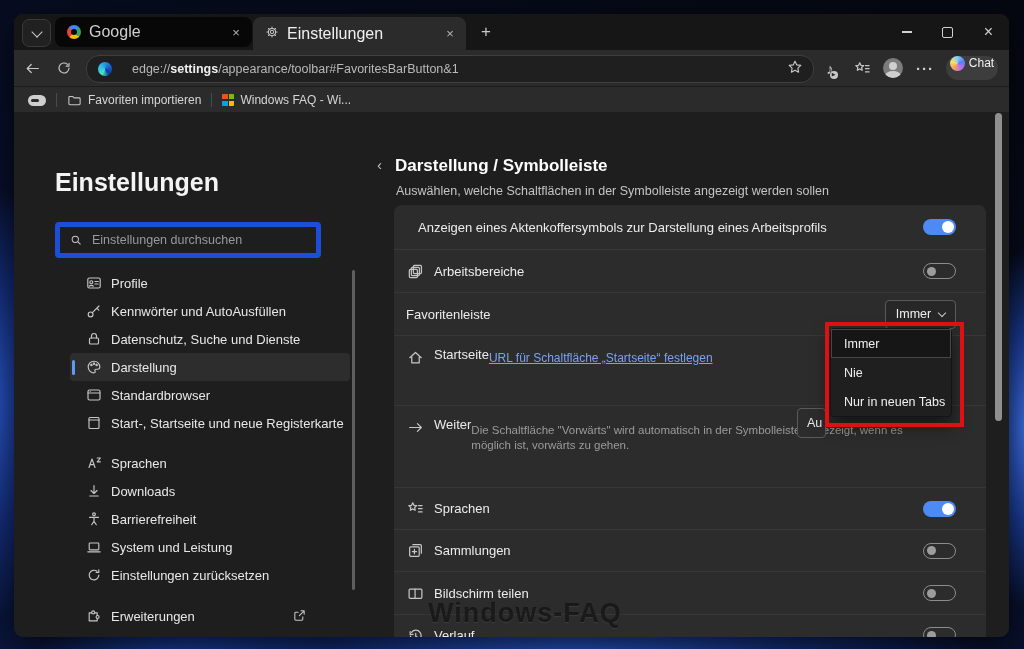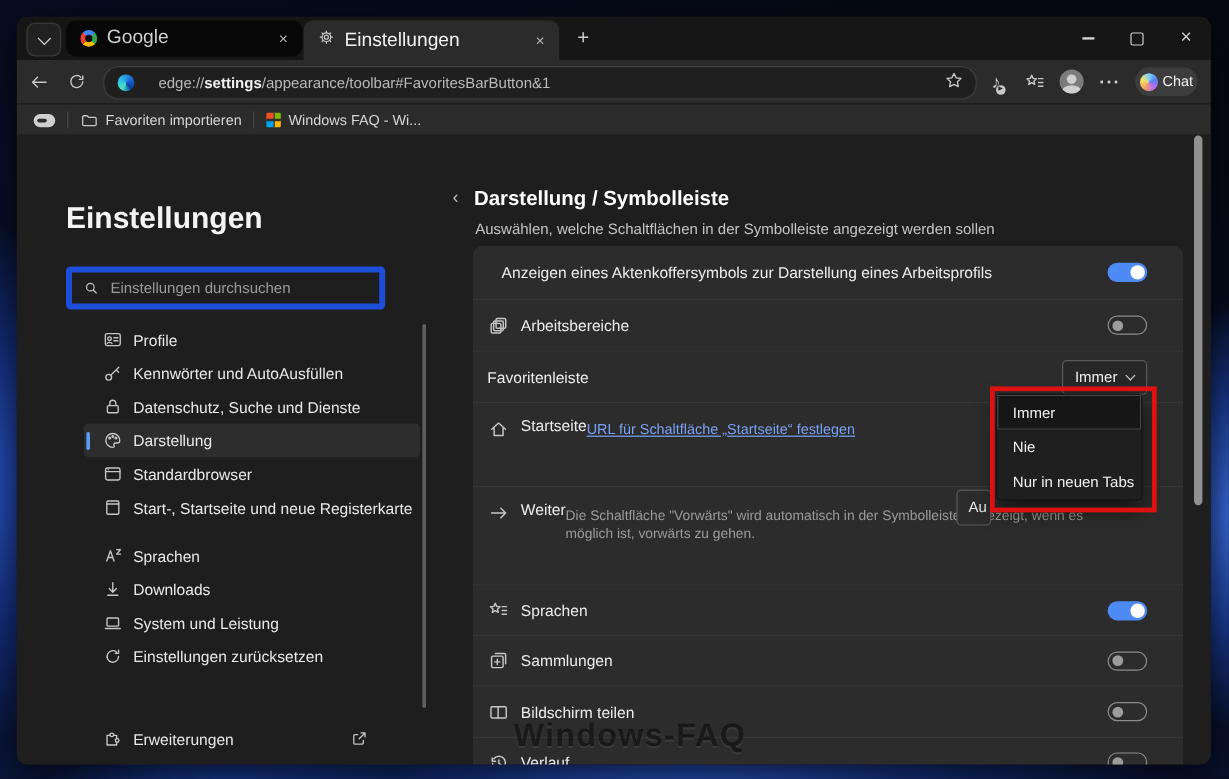--- a/index.html
+++ b/index.html
@@ -58,21 +58,21 @@
   .note{font-size:15px;color:#c9c9c9;position:relative;line-height:1;}
   .note::before{content:"♪";}
   .note::after{content:"▶";position:absolute;right:-4px;bottom:-3px;width:8px;height:8px;border-radius:50%;
     background:#c9c9c9;color:#2b2b2b;font-size:5px;display:flex;align-items:center;justify-content:center;}
   .avatar{width:20px;height:20px;border-radius:50%;background:#7c7c7c;position:relative;overflow:hidden;}
   .avatar::before{content:"";position:absolute;left:6px;top:4px;width:8px;height:8px;border-radius:50%;background:#cfcfcf;}
   .avatar::after{content:"";position:absolute;left:2px;top:13px;width:16px;height:10px;border-radius:50%;background:#cfcfcf;}
   .dots{color:#cfcfcf;font-size:15px;font-weight:700;letter-spacing:1px;}
   .dots::before{content:"···";}
   .chatbtn{position:absolute;left:932px;top:6px;width:52px;height:24px;border-radius:12px;background:#3d3d3d;
-    display:flex;align-items:center;justify-content:center;gap:4px;color:#f2f2f2;font-size:12px;}
+    display:flex;justify-content:center;gap:4px;color:#f2f2f2;font-size:12px;}
   .copilot{width:15px;height:15px;border-radius:50%;
     background:conic-gradient(#7cd0f5,#5b7df5,#c06df0,#f0a35b,#f5e06e,#7cd0f5);}
 
   
   .bookmarks{position:absolute;left:0;top:72px;right:0;height:26px;background:#2b2b2b;
     border-top:1px solid rgba(0,0,0,.35);display:flex;align-items:center;font-size:12px;color:#d6d6d6;}
   .pillicon{width:18px;height:11px;border-radius:6px;background:#cfcfcf;position:relative;margin-left:14px;}
   .pillicon::after{content:"";position:absolute;left:3px;top:4px;width:8px;height:3px;border-radius:2px;background:#2b2b2b;}
   .bdiv{width:1px;height:14px;background:#4a4a4a;margin:0 10px;}
   .bitem{display:flex;align-items:center;gap:6px;}
@@ -293,20 +293,27 @@
         <span>Sprachen</span>
       </div>
       <div class="nav-item">
         <svg class="i" width="16" height="16" viewBox="0 0 16 16">
             <path d="M8 2.5v7.5M5 7.5l3 3 3-3M3.8 13h8.4"></path>
           </svg>
         <span>Downloads</span>
       </div>
       <div class="nav-item">
         <svg class="i" width="16" height="16" viewBox="0 0 16 16">
+            <circle cx="8" cy="3.2" r="1.4"></circle>
+            <path d="M3.5 6.3h9M8 6.3v4M8 10.3l-2.3 3.4M8 10.3l2.3 3.4"></path>
+          </svg>
+        <span>Barrierefreiheit</span>
+      </div>
+      <div class="nav-item">
+        <svg class="i" width="16" height="16" viewBox="0 0 16 16">
             <rect x="3.2" y="4" width="9.6" height="6.8" rx=".8"></rect>
             <path d="M1.8 12.8h12.4"></path>
           </svg>
         <span>System und Leistung</span>
       </div>
       <div class="nav-item">
         <svg class="i" width="16" height="16" viewBox="0 0 16 16">
             <path d="M12.8 8A4.8 4.8 0 1 1 11 4.3M12.8 2.8v2.7h-2.7"></path>
           </svg>
         <span>Einstellungen zurücksetzen</span>

